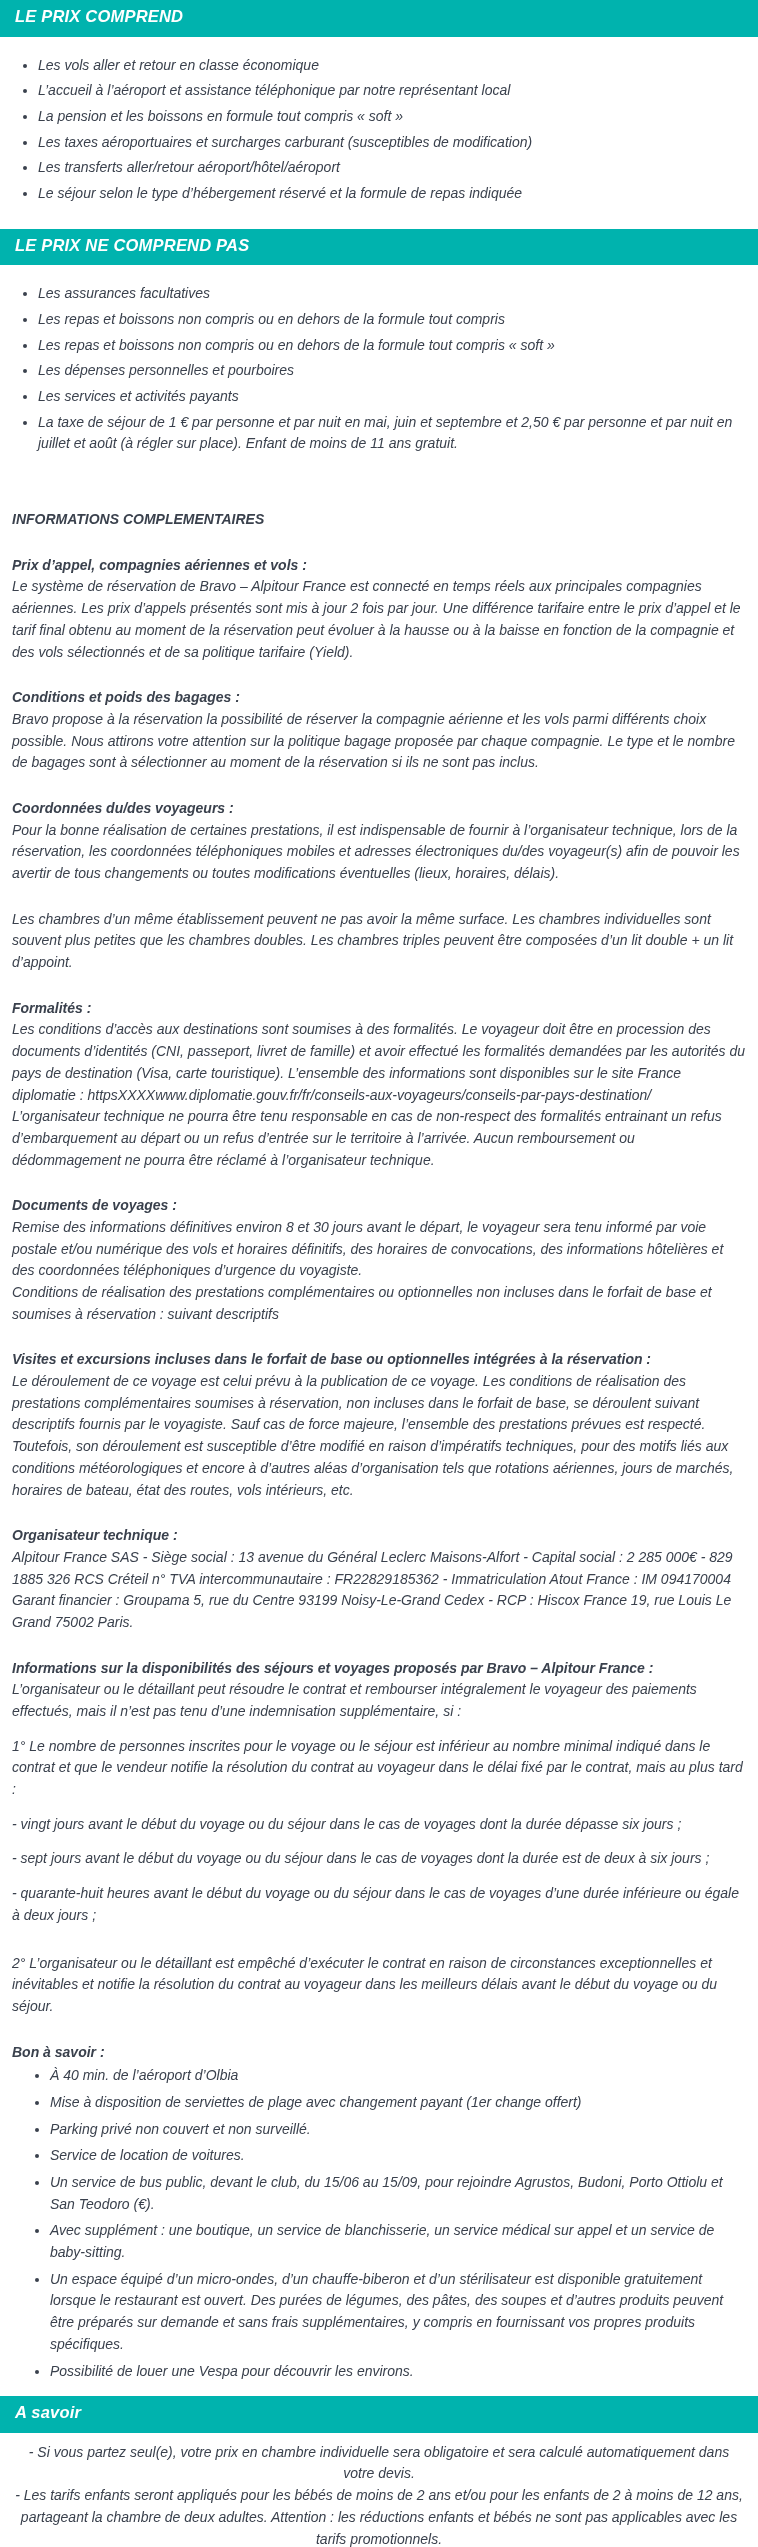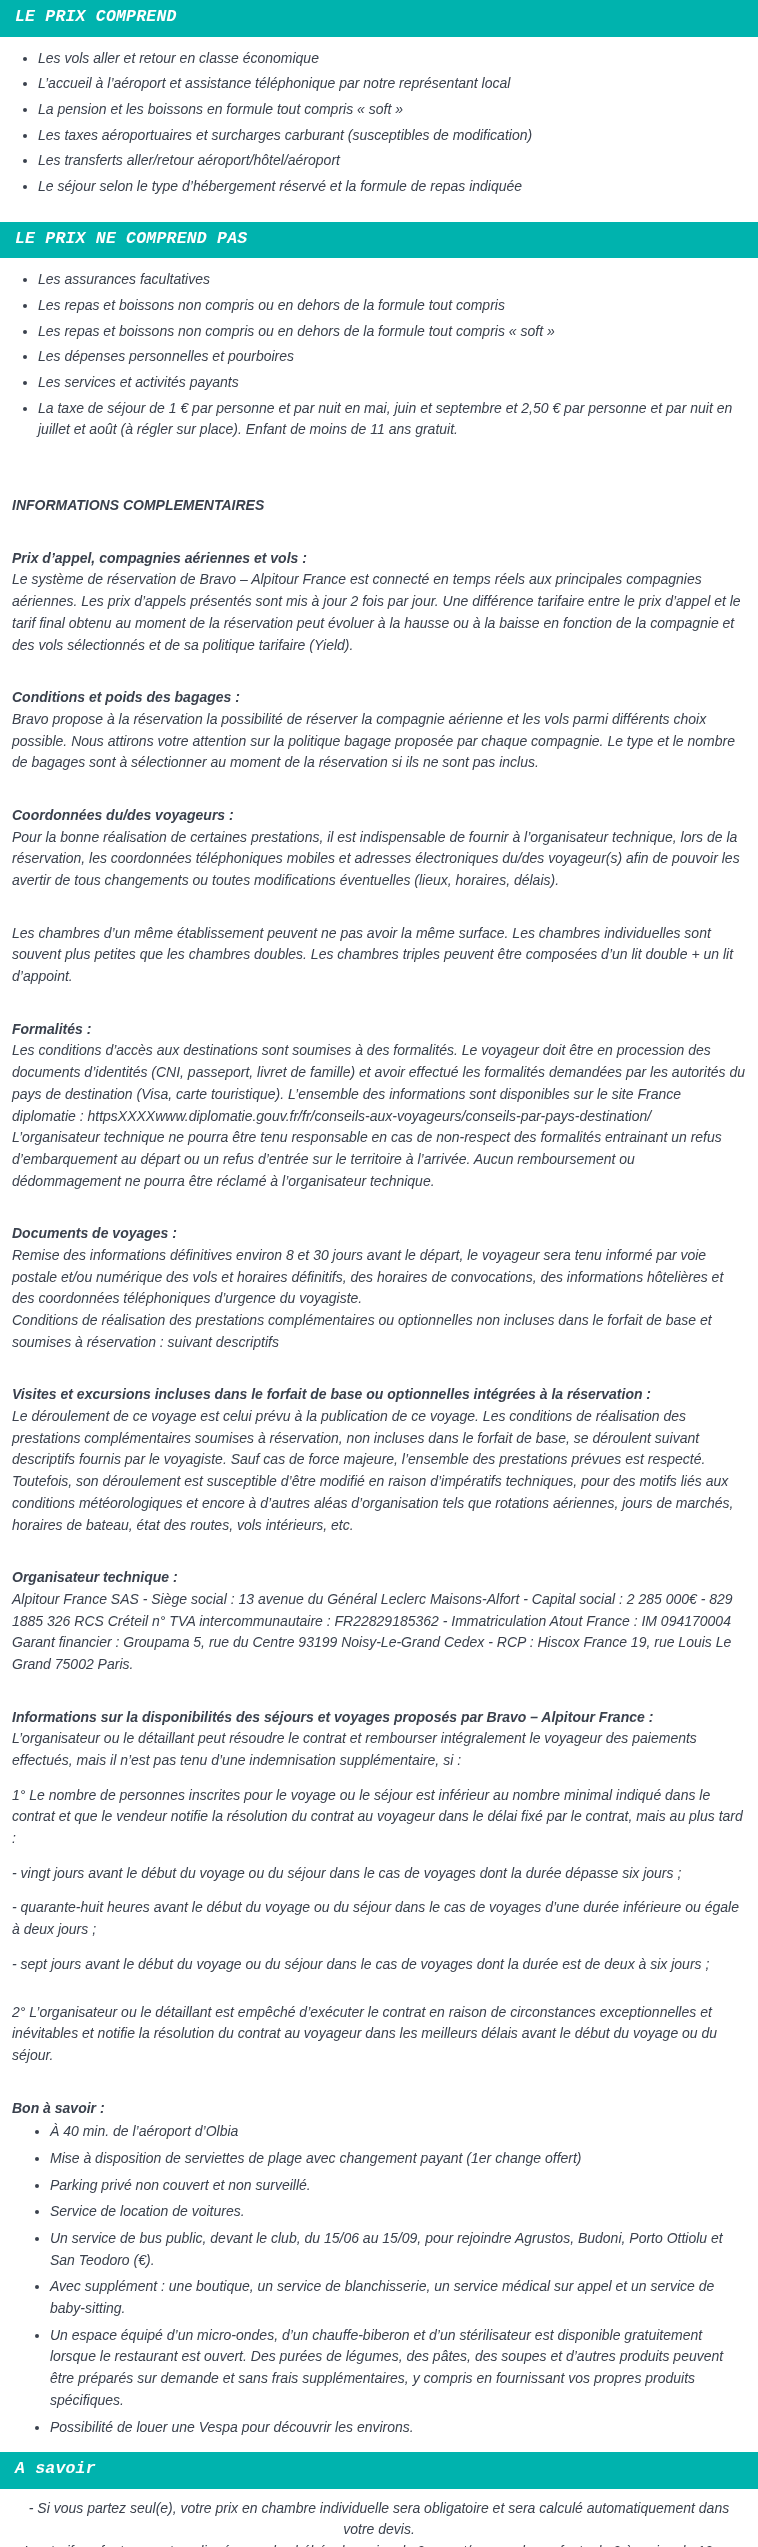--- a/index.html
+++ b/index.html
@@ -20,35 +20,34 @@
     background: var(--accent);
     color: #ffffff;
     padding: 4px 15px 7px;
   }
   .banner h1 {
     margin: 0;
     font-size: 16.5px;
     font-weight: 700;
     letter-spacing: .2px;
     font-style: italic;
-    font-family: Liberation Mono, monospace;
   }
   ul.bullets {
-    margin: 11px 0 24px;
+    margin: 18px 0 24px;
     padding: 0 15px 0 38px;
     list-style: disc;
   }
   ul.bullets li { margin: 0 0 4px; }
   .content { padding: 2px 12px 0; }
   .section-title {
     font-size: 14px;
     font-weight: 700;
     margin: 28px 0 0;
   }
-  .block { margin-top: 31px; }
+  .block { margin-top: 24px; }
   .block-heading { margin: 0; font-weight: 700; }
   .para { margin: 0; }
   .para.gap { margin-top: 13px; }
   .para.gap-lg { margin-top: 26px; }
   ul.gtk { margin: 2px 0 0; padding: 0 22px 0 38px; list-style: disc; }
   ul.gtk li { margin: 0 0 5px; }
   .banner.asavoir { margin-top: 14px; }
   .final-notes { padding: 9px 12px 26px; text-align: center; }
   .final-notes p { margin: 0; }
 </style>
@@ -123,22 +122,22 @@
     <div class="block">
       <p class="block-heading">Organisateur technique :</p>
       <p class="para">Alpitour France SAS - Siège social : 13 avenue du Général Leclerc Maisons-Alfort - Capital social : 2 285 000€ - 829 1885 326 RCS Créteil n° TVA intercommunautaire : FR22829185362 - Immatriculation Atout France : IM 094170004 Garant financier : Groupama 5, rue du Centre 93199 Noisy-Le-Grand Cedex - RCP : Hiscox France 19, rue Louis Le Grand 75002 Paris.</p>
     </div>
 
     <div class="block">
       <p class="block-heading">Informations sur la disponibilités des séjours et voyages proposés par Bravo – Alpitour France :</p>
       <p class="para">L’organisateur ou le détaillant peut résoudre le contrat et rembourser intégralement le voyageur des paiements effectués, mais il n’est pas tenu d’une indemnisation supplémentaire, si :</p>
       <p class="para gap">1° Le nombre de personnes inscrites pour le voyage ou le séjour est inférieur au nombre minimal indiqué dans le contrat et que le vendeur notifie la résolution du contrat au voyageur dans le délai fixé par le contrat, mais au plus tard :</p>
       <p class="para gap">- vingt jours avant le début du voyage ou du séjour dans le cas de voyages dont la durée dépasse six jours ;</p>
+      <p class="para gap">- sept jours avant le début du voyage ou du séjour dans le cas de voyages dont la durée est de deux à six jours ;</p>
       <p class="para gap">- quarante-huit heures avant le début du voyage ou du séjour dans le cas de voyages d’une durée inférieure ou égale à deux jours ;</p>
-      <p class="para gap">- sept jours avant le début du voyage ou du séjour dans le cas de voyages dont la durée est de deux à six jours ;</p>
       <p class="para gap-lg">2° L’organisateur ou le détaillant est empêché d’exécuter le contrat en raison de circonstances exceptionnelles et inévitables et notifie la résolution du contrat au voyageur dans les meilleurs délais avant le début du voyage ou du séjour.</p>
     </div>
 
     <div class="block">
       <p class="block-heading">Bon à savoir :</p>
       <ul class="gtk">
         <li>À 40 min. de l’aéroport d’Olbia</li>
         <li>Mise à disposition de serviettes de plage avec changement payant (1er change offert)</li>
         <li>Parking privé non couvert et non surveillé.</li>
         <li>Service de location de voitures.</li>

